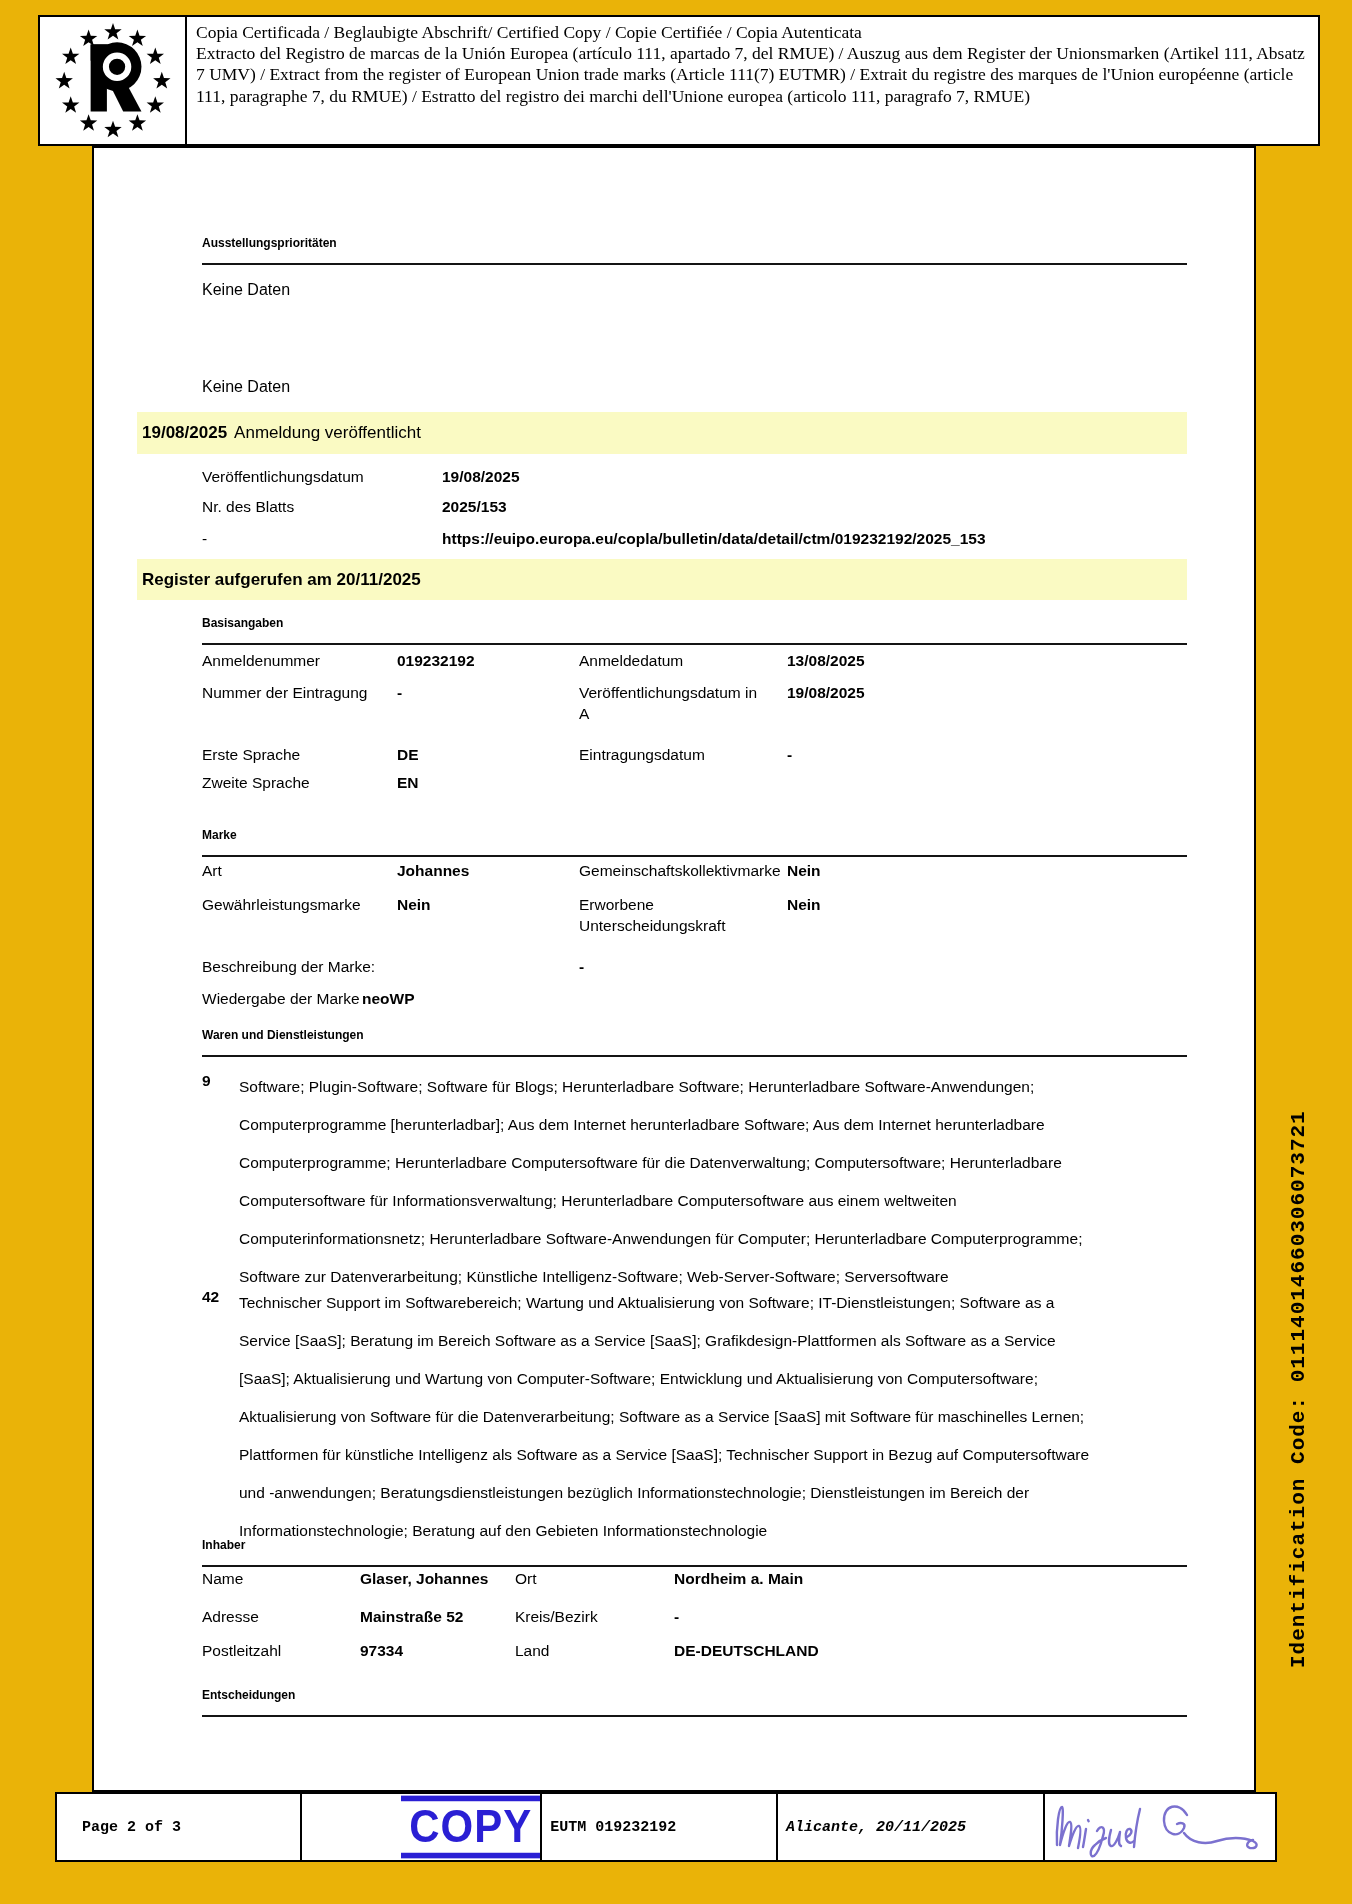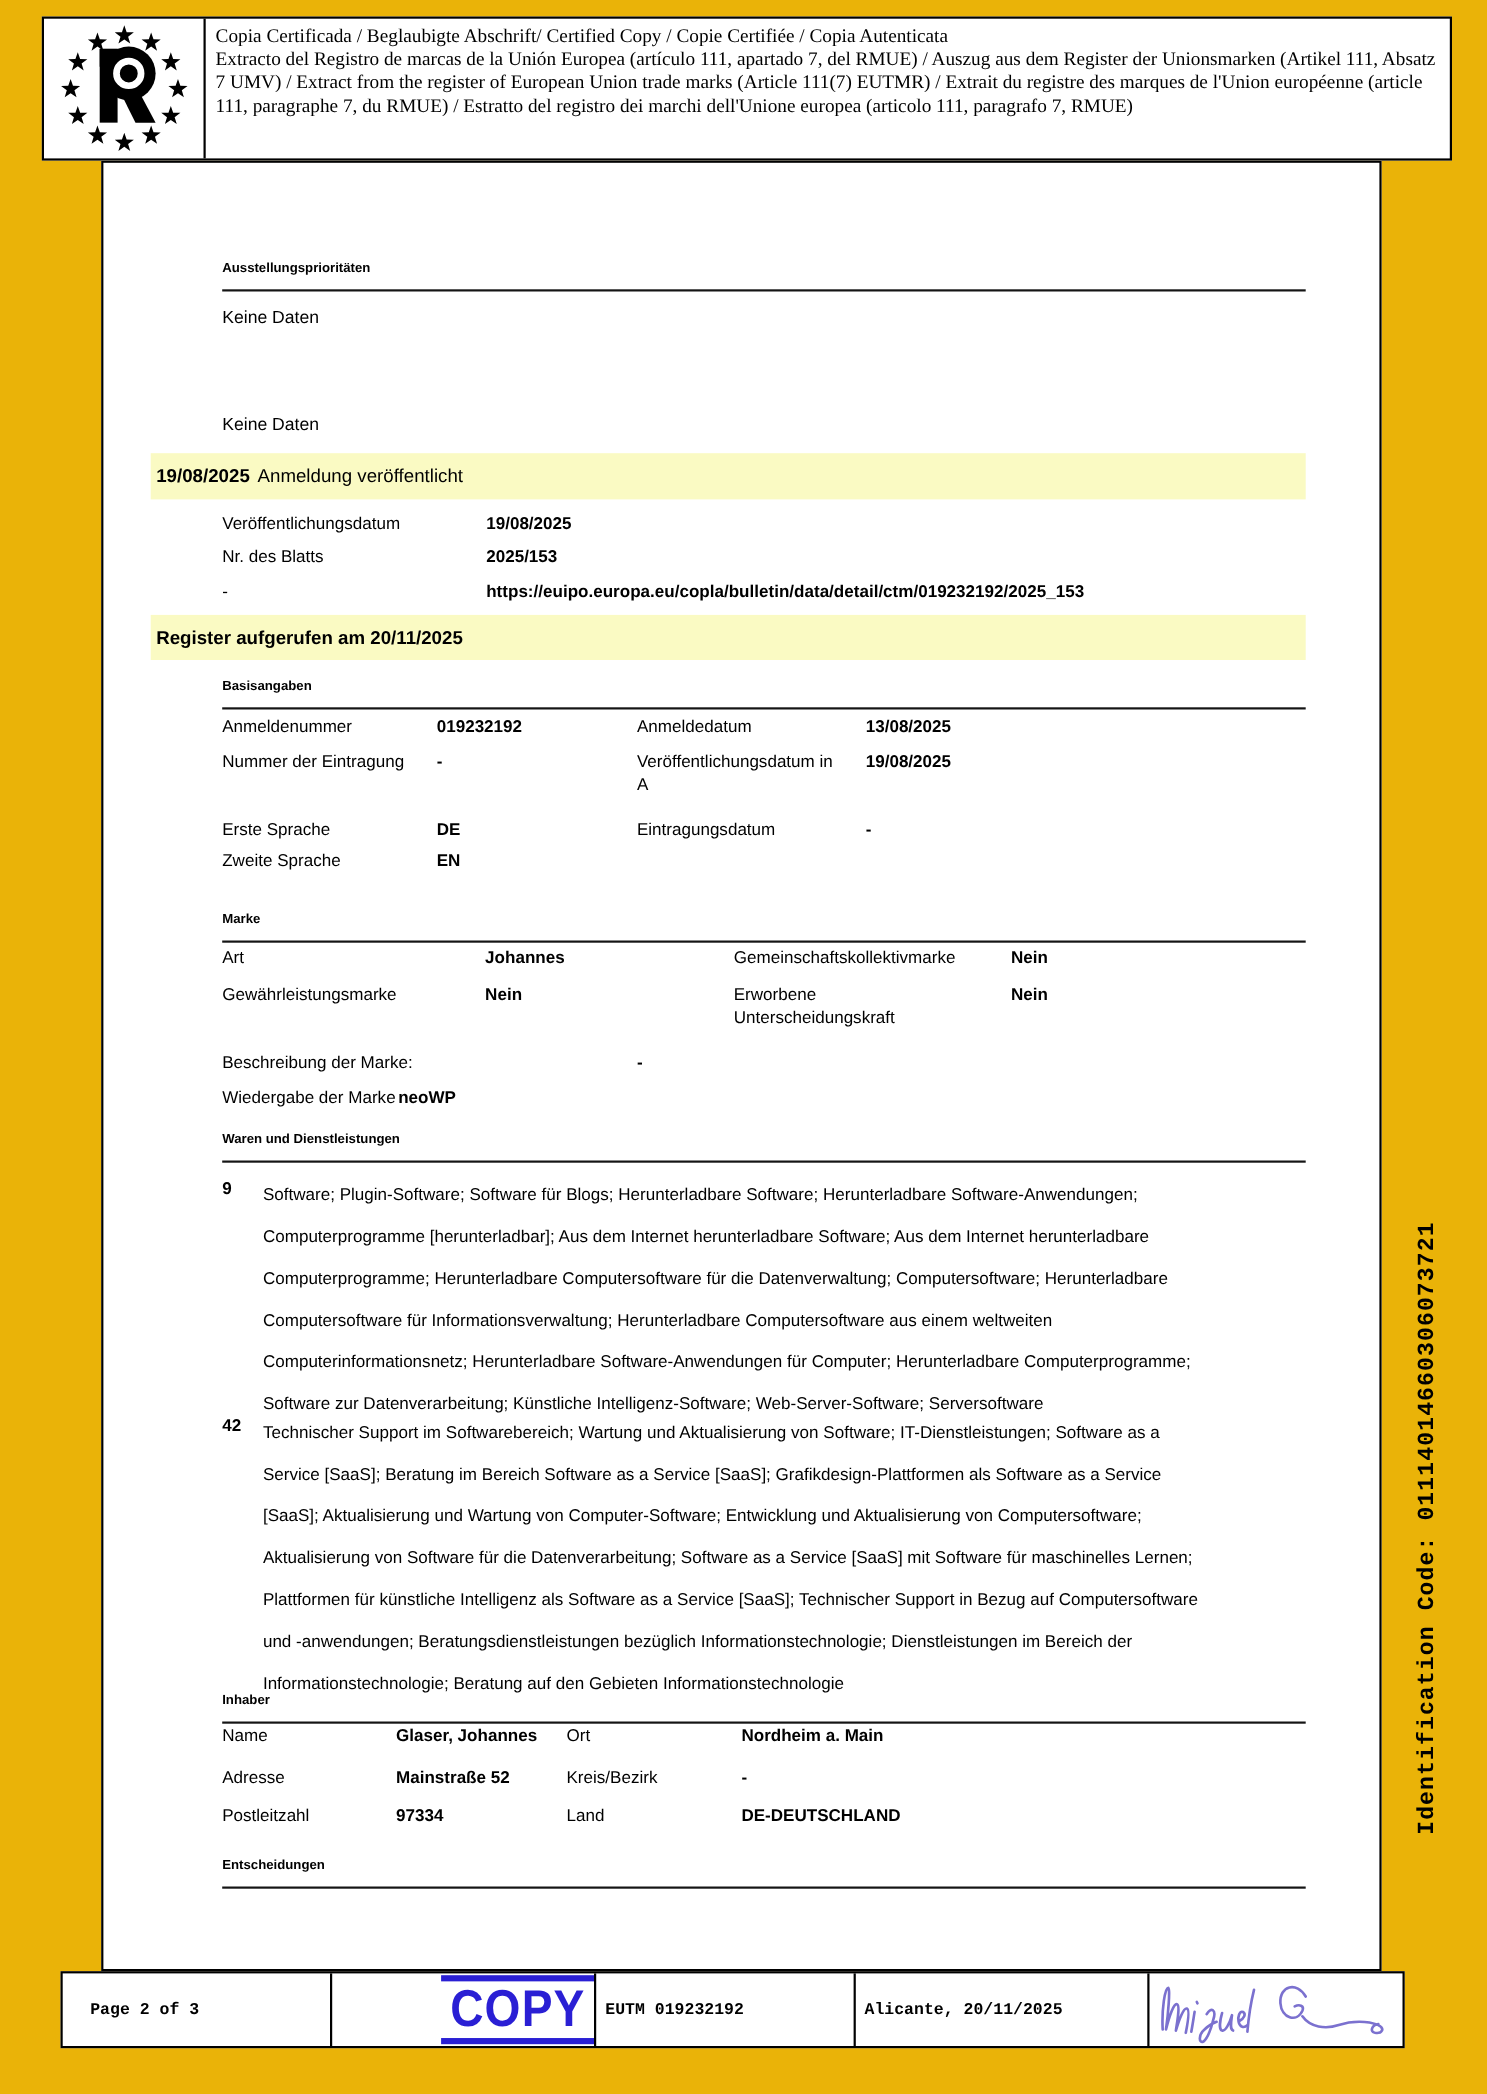--- a/index.html
+++ b/index.html
@@ -23,21 +23,21 @@
          padding-bottom:9px; border-bottom:2.5px solid #141414; line-height:22px; }
   .plain-body { position:absolute; left:108px; width:985px; font-size:16px; line-height:21px; }
 
   .banner { position:absolute; left:43px; width:1050px; height:42px; background:#fafac3;
             display:flex; align-items:center; padding-left:5px; font-size:17px; line-height:20px; }
   .banner .bd { font-weight:bold; margin-right:7px; }
 
   .kv { position:absolute; left:108px; width:985px; display:grid; font-size:15.5px; line-height:21px; }
   .kv.event { grid-template-columns:240px 1fr; }
   .kv.ba    { grid-template-columns:195px 182px 208px 1fr; }
-  .kv.mk    { grid-template-columns:195px 182px 208px 1fr;gap:44px; }
+  .kv.mk    { grid-template-columns:195px 182px 208px 1fr; }
   .kv.inh   { grid-template-columns:158px 155px 159px 1fr; }
   .kv.desc  { grid-template-columns:377px 1fr; }
   .kv.repr  { grid-template-columns:160px 1fr; }
   .kv .l { font-weight:normal; }
   .kv .v { font-weight:bold; }
   .kv .v.plain { font-weight:bold; }
   .kv .pr { padding-right:20px; }
 
   .nice { position:absolute; left:108px; width:910px; font-size:15.5px; }
   .nice .num { position:absolute; left:0; top:0; font-weight:bold; line-height:26px; }
@@ -52,21 +52,21 @@
 
   
   .footer { position:absolute; left:55px; top:1792px; width:1222px; height:70px;
             border:2px solid #000; display:flex; font-family:"Liberation Mono", monospace;
             font-weight:bold; font-size:15px; background:#fff; }
   .fcell { border-right:2px solid #000; display:flex; align-items:center; height:100%; }
   .fcell:last-child { border-right:none; }
   .fc1 { width:249px; padding-left:25px; }
   .fc2 { width:245px; justify-content:flex-end; }
   .fc3 { width:240px; padding-left:8px; }
-  .fc4 { width:272px; padding-left:8px; }
+  .fc4 { width:272px; padding-left:8px;font-style:italic; }
   .fc5 { flex:1; justify-content:center; }
   .stamp { color:#2a1fd4; font-family:"Liberation Sans", sans-serif; font-weight:bold;
            font-size:42px; letter-spacing:1px; line-height:1.0; padding:1px 8px 3px 8px;
            border-top:5px solid #2a1fd4; border-bottom:5px solid #2a1fd4;
            transform:scaleY(1.12); }
 </style>
 </head>
 <body>
 
 <div class="page">

